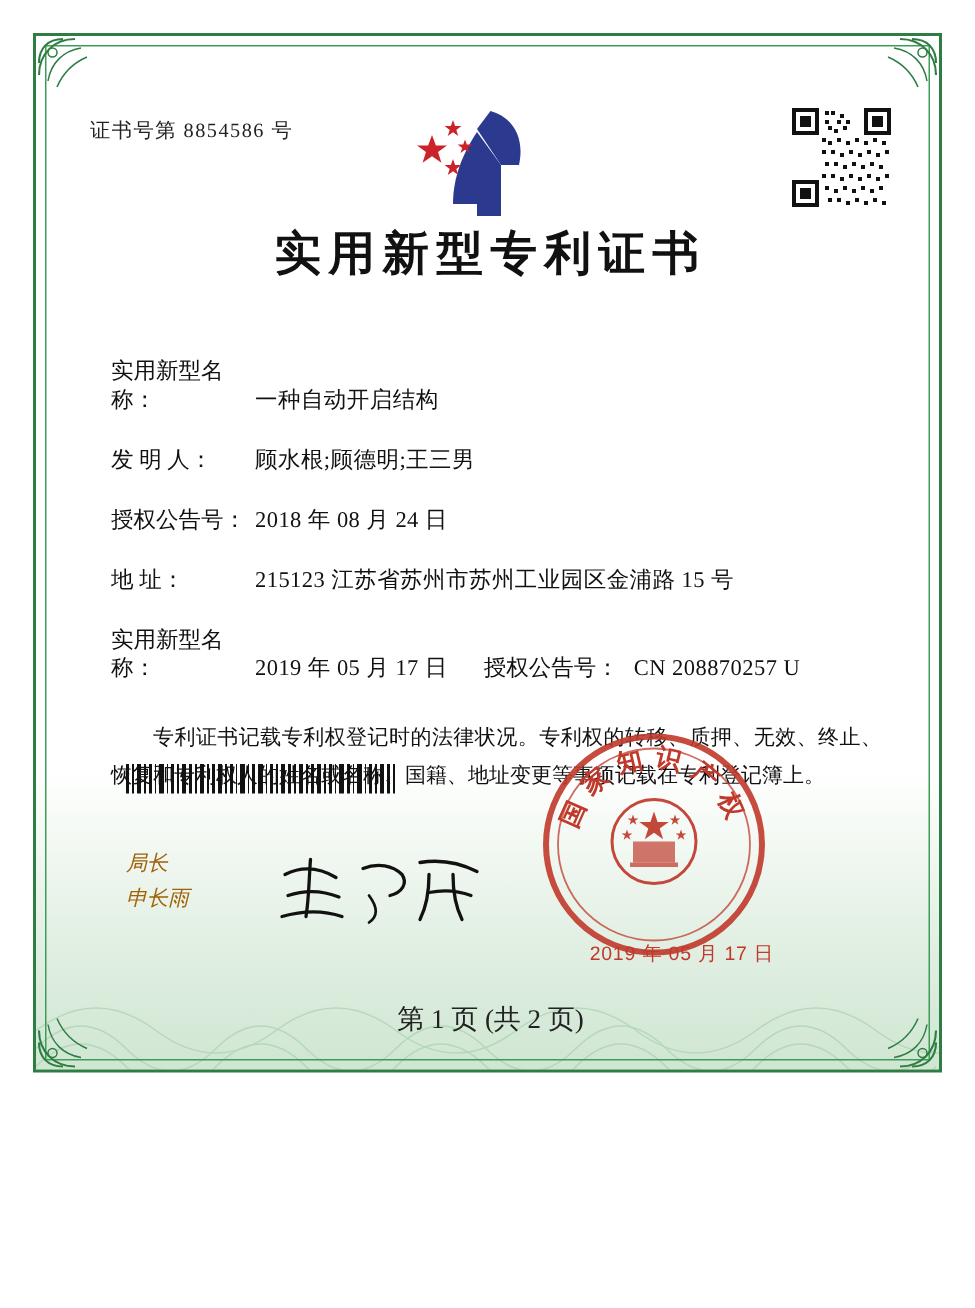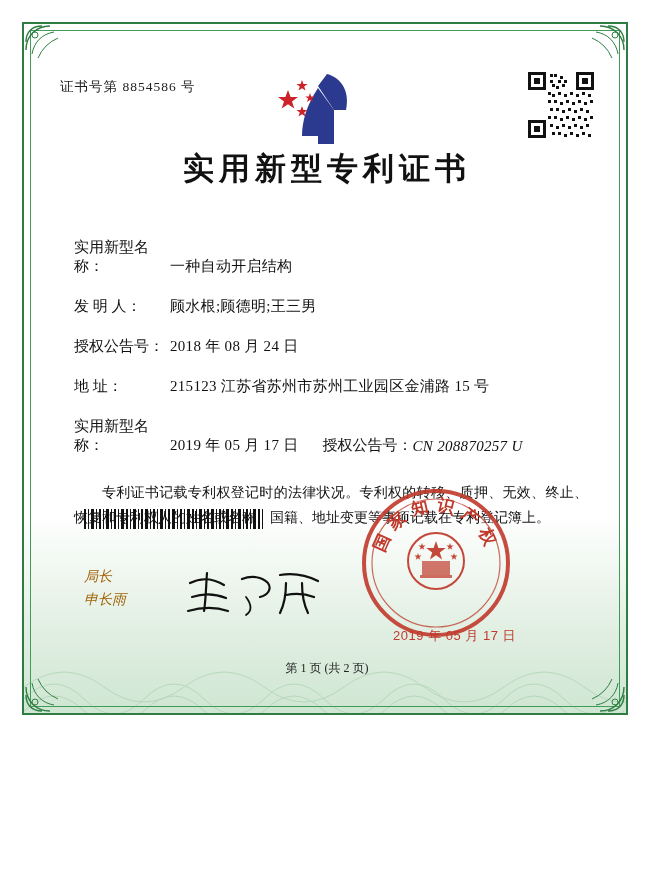--- a/index.html
+++ b/index.html
@@ -132,21 +132,21 @@
   }
   .field-value {
     color: #111;
     letter-spacing: .3px;
   }
   .field-row.dual .second-label {
     margin-left: 24px;
     color: #111;
   }
   .field-row.dual .second-value {
-    font-style: italic;
+    margin-left: 10px;
   }
 
   .paragraphs {
     margin-top: 26px;
     padding-left: 14px;
     padding-right: 6px;
     font-size: 14px;
     line-height: 1.75;
     color: #111;
     text-align: justify;
@@ -198,23 +198,23 @@
     font-size: 13px;
     color: #c0392b;
     letter-spacing: .5px;
     font-family: "Liberation Sans", sans-serif;
   }
 
   .page-footer {
     position: absolute;
     left: 0;
     right: 0;
-    bottom: 20px;
+    bottom: 6px;
     text-align: center;
-    font-size: 12px;
+    font-size: 18px;
     color: #222;
     margin-top: 24px;
   }
 </style>
 </head>
 <body>
 
 <div class="page">
 
   <div class="bottom-band">

